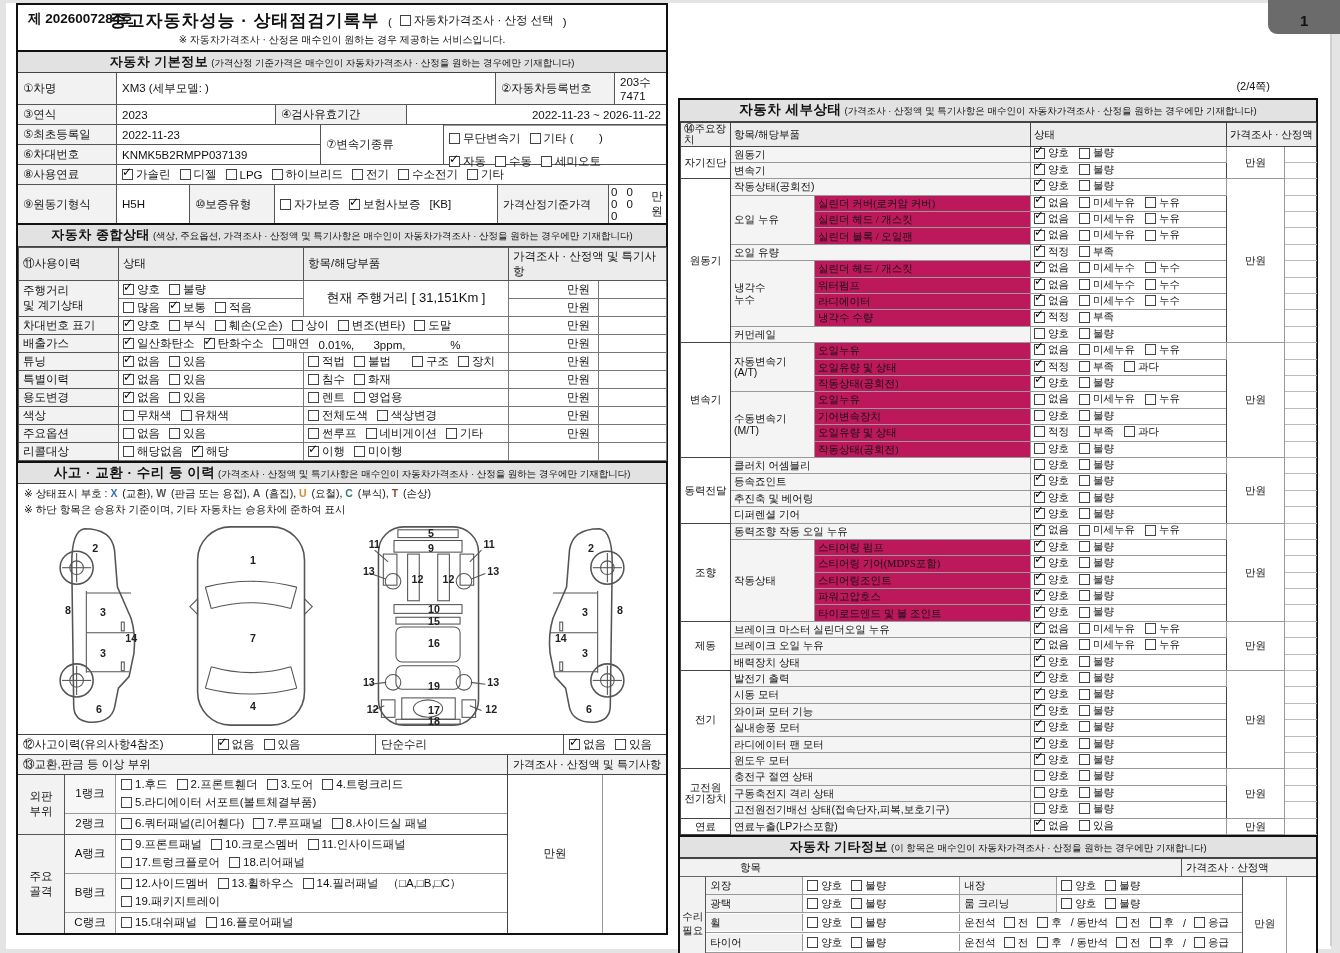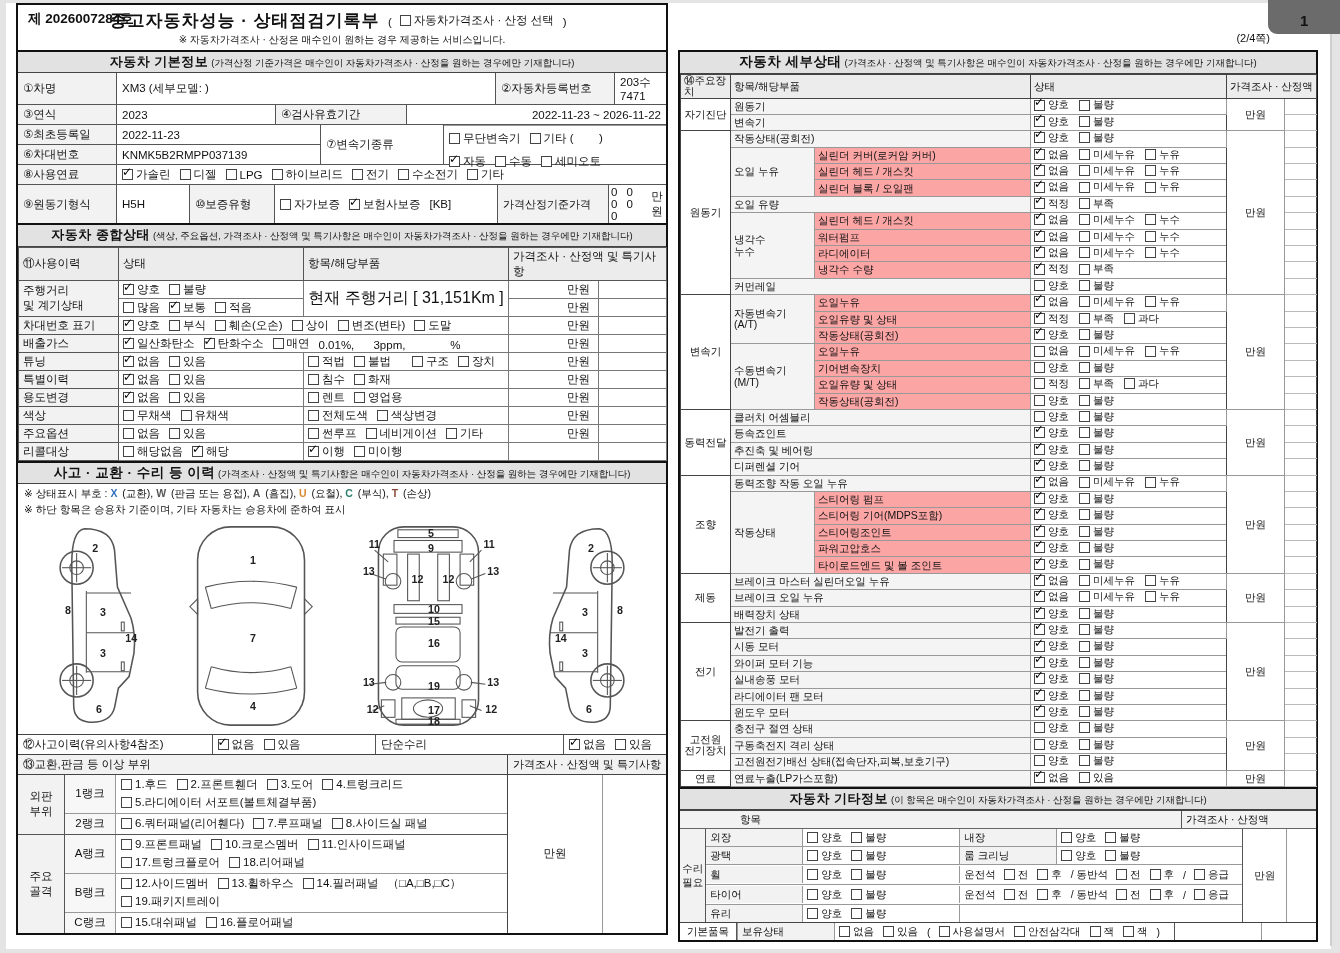--- a/index.html
+++ b/index.html
@@ -3,21 +3,21 @@
 <meta charset="utf-8">
 <style>
   html,body{margin:0;padding:0}
   body{width:1340px;height:953px;background:#e4e4e4;position:relative;overflow:hidden;
        font-family:"Liberation Sans","DejaVu Sans",sans-serif;color:#111;}
   .sheet{position:absolute;left:6px;top:3px;width:1325px;height:946px;background:#fff;}
   .page{position:absolute;}
   .page-left{left:16px;top:3px;width:652px;}
   .page-right{left:678px;top:28px;width:640px;}
   .topnote{display:flex;justify-content:space-between;font-size:11px;padding:3px 2px 4px 2px;}
-  .right-note{justify-content:flex-end;padding-right:48px;}
+  .right-note{justify-content:flex-end;padding-right:48px;margin-top:48px;}
   .formbox{border:2px solid #111;background:#fff;}
   .secbar{background:#e2e2e2;text-align:center;border-top:2px solid #111;border-bottom:1px solid #444;padding:2px 0;font-size:10.5px;line-height:1.25;}
   .secbar .big{font-size:14.5px;font-weight:bold;letter-spacing:.5px;}
   .secbar .note{font-size:9.5px;}
   .first-bar{border-top:none;}
   
   .titleblock{position:relative;padding:4px 0 3px 0;text-align:center;}
   .docno{position:absolute;left:10px;top:5px;font-size:13.5px;font-weight:bold;}
   .title-main{font-size:17px;font-weight:bold;letter-spacing:1px;display:inline;}
   .title-opt{font-size:11.5px;display:inline-block;margin-left:4px;}
@@ -42,21 +42,21 @@
   .ovtable th{background:#ececec;font-weight:normal;text-align:left;border-color:#555;}
   .ovtable td.lab{border-color:#555;}
   .ovtable .price{text-align:right;padding-right:8px;}
   .split{display:flex;justify-content:space-between;width:100%;}
   
   .dtable{width:636px;}
   .dtable td,.dtable th{font-size:10.5px;padding:0 3px;height:15.4px;line-height:1.08;border-color:#999;}
   .dtable th{background:#ececec;font-weight:normal;text-align:left;border-color:#444;}
   .dtable td.dev{text-align:center;border-color:#444;white-space:pre-line;background:#fff;}
   .dtable td.grp{background:#f4f4f4;white-space:pre-line;}
-  .dtable td.part{background:#fca5a5;}
+  .dtable td.part{background:#be185d;font-family:Liberation Serif, serif;}
   .dtable td.item{background:#f4f4f4;}
   .dtable td.price{text-align:center;border-left:1px solid #444;}
   .dtable td.mini{border-color:#bbb;border-right:1px solid #444;}
   .dtable tr.sec-top td{border-top:1.5px solid #333;}
   .dtable .opt{margin-right:10px;}
   
   .legend{font-size:10.5px;padding:2px 6px;border-top:1px solid #555;line-height:1.5;}
   .lsym{font-weight:bold;margin-right:2px;}
   
   .diagrams{display:flex;justify-content:space-evenly;align-items:flex-start;padding:3px 0;height:208px;}
@@ -246,21 +246,21 @@
       <tr>
         <td class="lab pre" rowspan="2">주행거리
 및 계기상태</td>
         <td><span class="opt">
                 <span class="cb ck"></span>
                 <span class="ol">양호</span>
               </span><span class="opt">
                 <span class="cb"></span>
                 <span class="ol">불량</span>
               </span></td>
-        <td rowspan="2" class="ctr" style="text-align:center;font-size:16px">현재 주행거리 [ 31,151Km ]</td>
+        <td rowspan="2" class="ctr" style="text-align:center;font-size:13px">현재 주행거리 [ 31,151Km ]</td>
         <td class="price">만원</td>
         <td></td>
       </tr>
       <tr>
         <td><span class="opt">
                 <span class="cb"></span>
                 <span class="ol">많음</span>
               </span><span class="opt">
                 <span class="cb ck"></span>
                 <span class="ol">보통</span>

